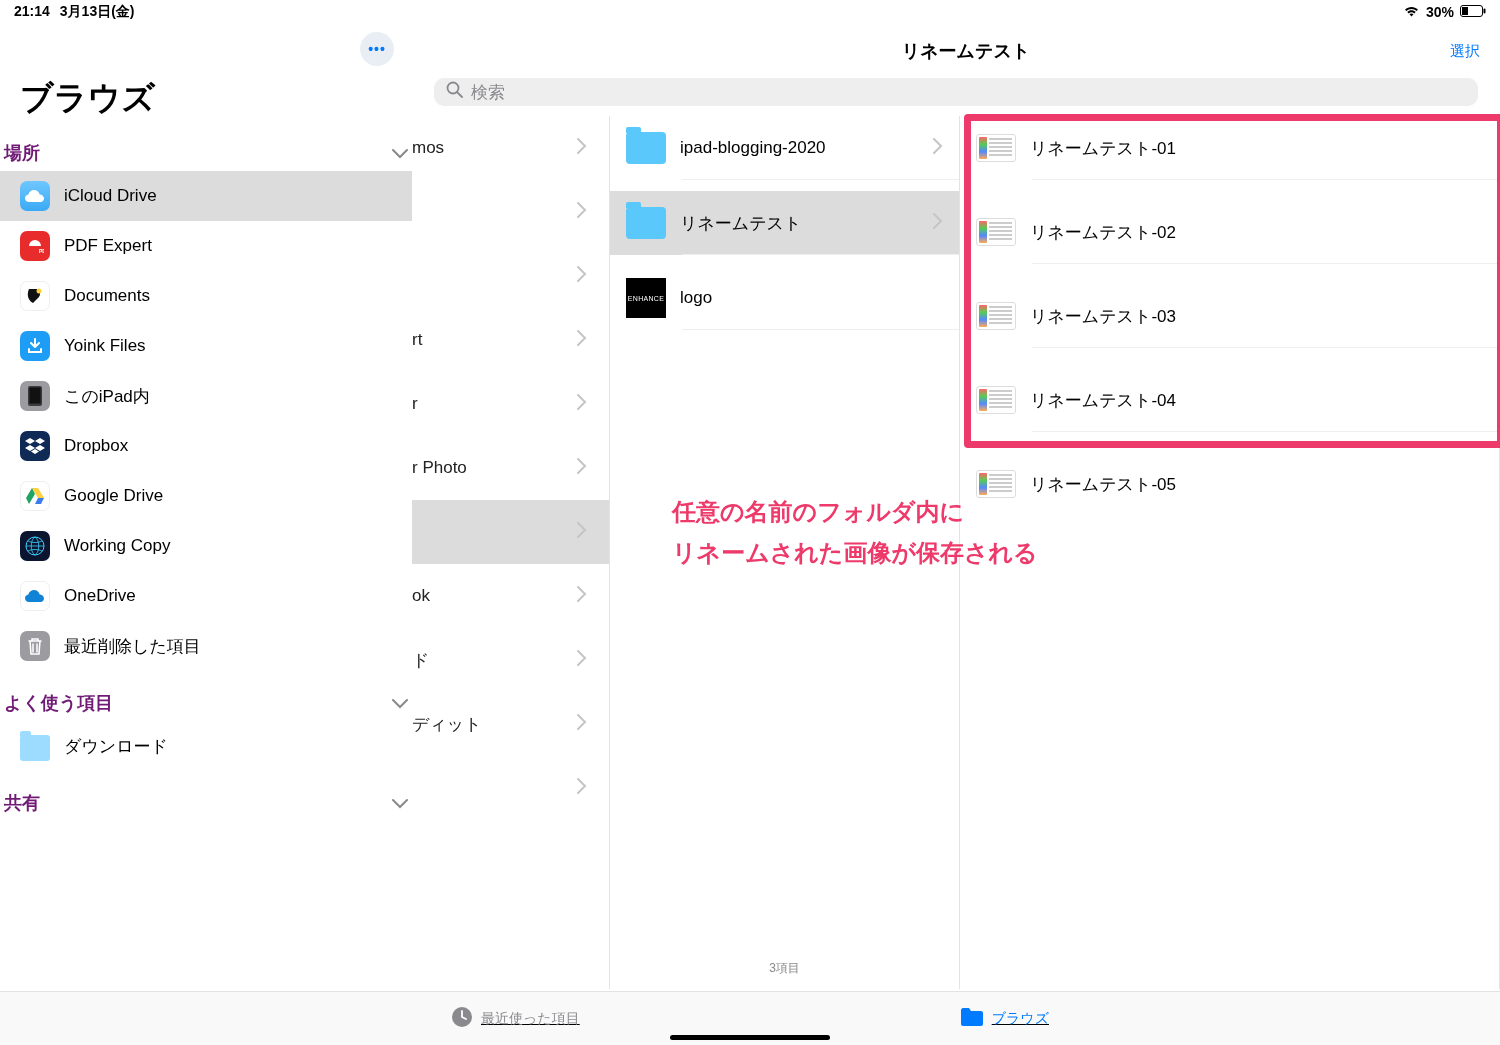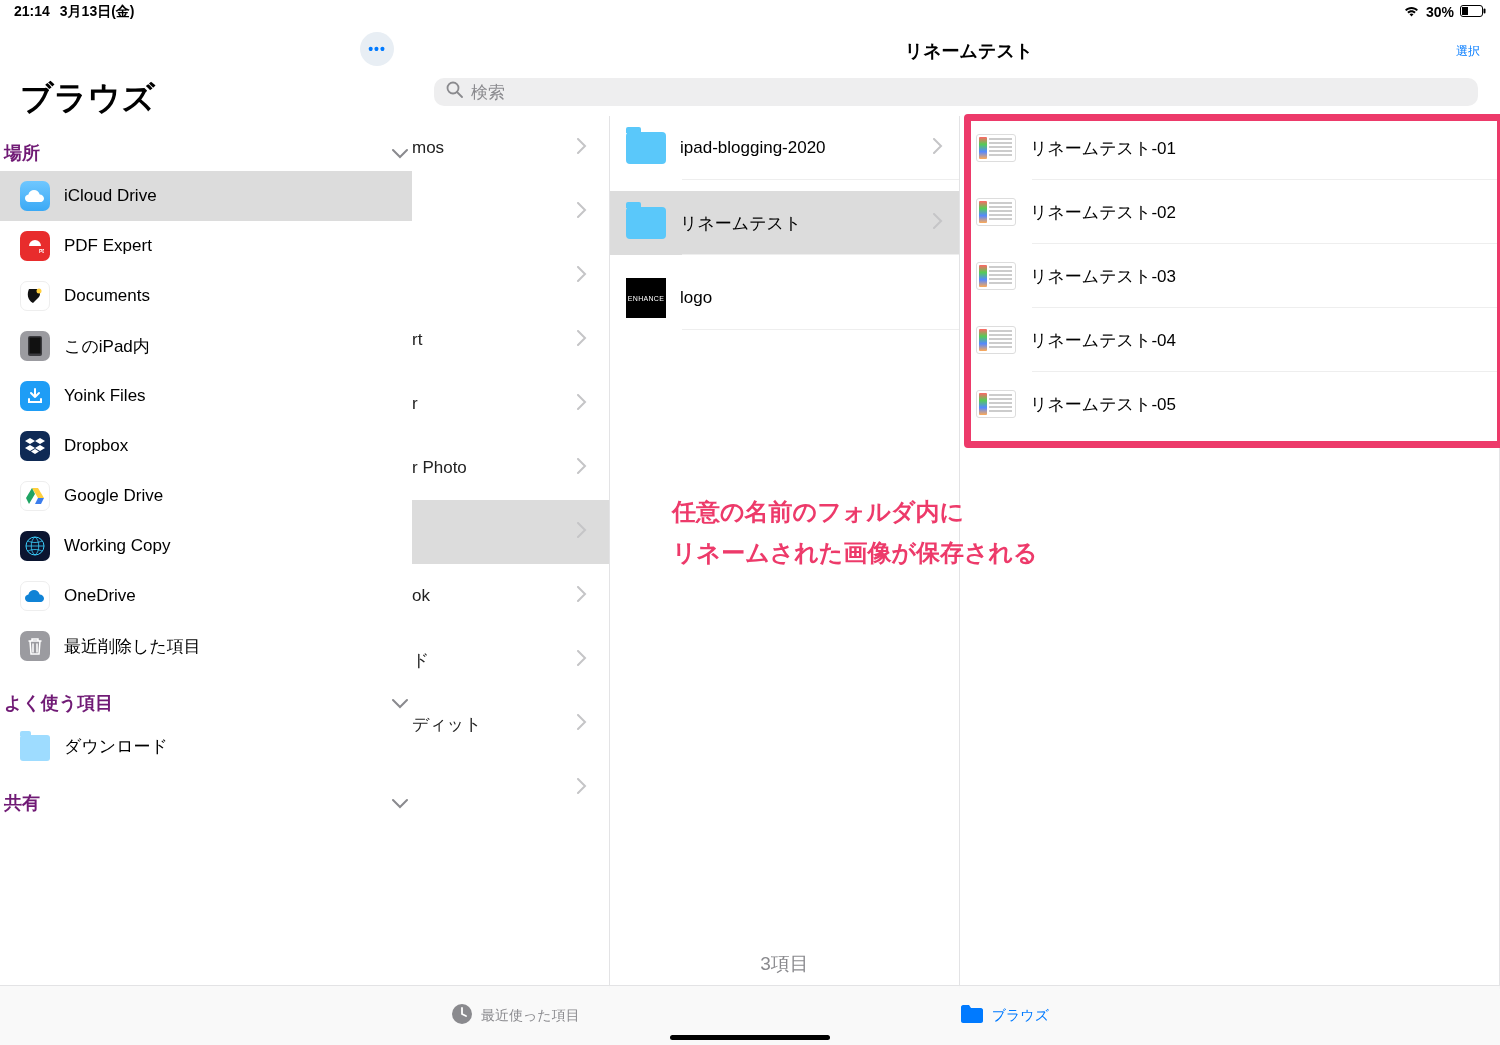--- a/index.html
+++ b/index.html
@@ -27,48 +27,48 @@
 .col1 { width: 198px; background: #fff; position: relative; }
 .col1-row { height: 64px; display: flex; align-items: center; justify-content: flex-end; padding-right: 22px; font-size: 17px; color: #222; position: relative; }
 .col1-row .txt { position: absolute; left: 0; white-space: nowrap; }
 .col1-row .chev { color: #c5c5c7; }
 .col1-row.sel { background: #dcdcdc; }
 
 
 .right-area { flex: 1; display: flex; flex-direction: column; position: relative; }
 .header { height: 54px; display: flex; align-items: center; padding: 0 20px; }
 .header .title { flex: 1; text-align: center; font-size: 18px; font-weight: 600; }
-.header .select { color: #007aff; font-size: 12px; }
+.header .select { color: #007aff; font-size: 15px; }
 .search { margin: 0 22px 10px; background: #eeeeef; border-radius: 10px; height: 28px; display: flex; align-items: center; padding: 0 12px; color: #8a8a8e; font-size: 17px; gap: 8px; }
 
 .cols { flex: 1; display: flex; position: relative; }
 .col { border-right: 1px solid #e3e3e5; display: flex; flex-direction: column; position: relative; }
 .col2 { width: 350px; gap: 11px; }
-.col3 { flex: 1; }
+.col3 { flex: 1; gap: 20px; }
 
 .row { height: 64px; display: flex; align-items: center; gap: 14px; padding: 0 16px; font-size: 17px; position: relative; }
 .row.sel { background: #dcdcdc; }
 .row .chev { margin-left: auto; color: #c5c5c7; }
 .row::after { content: ""; position: absolute; left: 72px; right: 0; bottom: 0; border-bottom: 1px solid #eee; }
 .row:last-of-type::after { display: none; }
 
 .folder-ic { width: 40px; height: 32px; background: #5ac8fa; border-radius: 4px; position: relative; flex: 0 0 40px; }
 .folder-ic::before { content: ""; position: absolute; top: -5px; left: 0; width: 15px; height: 6px; background: #5ac8fa; border-radius: 2px 2px 0 0; }
 .logo-ic { width: 40px; height: 40px; background: #000; color: #fff; font-size: 7px; display: flex; align-items: center; justify-content: center; flex: 0 0 40px; letter-spacing: 0.3px; }
 .thumb { width: 40px; height: 28px; background: #fff; border: 1px solid #ddd; border-radius: 3px; flex: 0 0 40px; position: relative; overflow: hidden; }
 .thumb::before { content: ""; position: absolute; top: 2px; left: 2px; width: 8px; height: 22px; background: linear-gradient(#f66,#5c5,#58f,#fa5); border-radius: 1px; }
 .thumb::after { content: ""; position: absolute; top: 3px; left: 12px; right: 3px; height: 2px; background: #ccc; box-shadow: 0 4px 0 #ccc, 0 8px 0 #ccc, 0 12px 0 #ccc, 0 16px 0 #ccc; }
 
-.col-foot { position: absolute; bottom: 0; left: 0; right: 0; text-align: center; font-size: 19px; color: #8a8a8e; padding: 12px 0; }
+.col-foot { position: absolute; bottom: 0; left: 0; right: 0; text-align: center; font-size: 12px; color: #8a8a8e; padding: 12px 0; }
 
 .highlight-box { position: absolute; border: 7px solid #ed3a6a; border-radius: 4px; pointer-events: none; }
 .annotation { position: absolute; color: #ed3a6a; font-size: 24px; font-weight: 700; line-height: 1.7; }
 
 
-.tabbar { position: absolute; left: 0; right: 0; bottom: 0; height: 60px; background: #f7f7f8cc; backdrop-filter: blur(6px); border-top: 1px solid #e3e3e5; display: flex; align-items: center; justify-content: center; gap: 380px; }
+.tabbar { position: absolute; left: 0; right: 0; bottom: 0; height: 54px; background: #f7f7f8cc; backdrop-filter: blur(6px); border-top: 1px solid #e3e3e5; display: flex; align-items: center; justify-content: center; gap: 380px; text-decoration: underline; }
 .tab { display: flex; align-items: center; gap: 8px; font-size: 14px; }
 .tab.inactive { color: #8a8a8e; }
 .tab.active { color: #007aff; }
 
 .home-ind { position: absolute; bottom: 5px; left: 50%; transform: translateX(-50%); width: 160px; height: 5px; background: #000; border-radius: 3px; }
 
 .chev-svg { width: 11px; height: 16px; }
 .chev-down { width: 16px; height: 11px; }
 
 </style>
@@ -129,35 +129,35 @@
       <div class="sb-item">
         <span class="sb-icon" style="background:#fff;border:1px solid #eee">
             <svg width="20" height="20" viewBox="0 0 20 20">
               <path d="M4 3h8c4 3 4 7 0 10l-4 4C2 14 2 7 4 3z" fill="#111"></path>
               <circle cx="14" cy="5" r="2.5" fill="#ffcf3d"></circle>
             </svg>
           </span>
         <span>Documents</span>
       </div>
       <div class="sb-item">
+        <span class="sb-icon" style="background:#1e9df6">
+            <svg width="18" height="18" viewBox="0 0 18 18">
+              <path d="M9 2v8M9 10l-4-4M9 10l4-4M3 12v3h12v-3" stroke="#fff" stroke-width="2" fill="none" stroke-linecap="round"></path>
+            </svg>
+          </span>
+        <span>Yoink Files</span>
+      </div>
+      <div class="sb-item">
         <span class="sb-icon" style="background:#9b9ba0">
             <svg width="18" height="22" viewBox="0 0 18 22">
               <rect x="2" y="1" width="14" height="20" rx="2" fill="#3b3b3f"></rect>
               <rect x="3.5" y="2.5" width="11" height="16" fill="#111"></rect>
             </svg>
           </span>
         <span>このiPad内</span>
-      </div>
-      <div class="sb-item">
-        <span class="sb-icon" style="background:#1e9df6">
-            <svg width="18" height="18" viewBox="0 0 18 18">
-              <path d="M9 2v8M9 10l-4-4M9 10l4-4M3 12v3h12v-3" stroke="#fff" stroke-width="2" fill="none" stroke-linecap="round"></path>
-            </svg>
-          </span>
-        <span>Yoink Files</span>
       </div>
       <div class="sb-item">
         <span class="sb-icon" style="background:#0f2a55">
             <svg width="20" height="18" viewBox="0 0 20 18">
               <path d="M5 1 10 4 5 7 0 4zM15 1 20 4 15 7 10 4zM5 8 10 11 5 14 0 11zM15 8 20 11 15 14 10 11zM10 12 14 14.5 10 17 6 14.5z" fill="#fff"></path>
             </svg>
           </span>
         <span>Dropbox</span>
       </div>
       <div class="sb-item">

